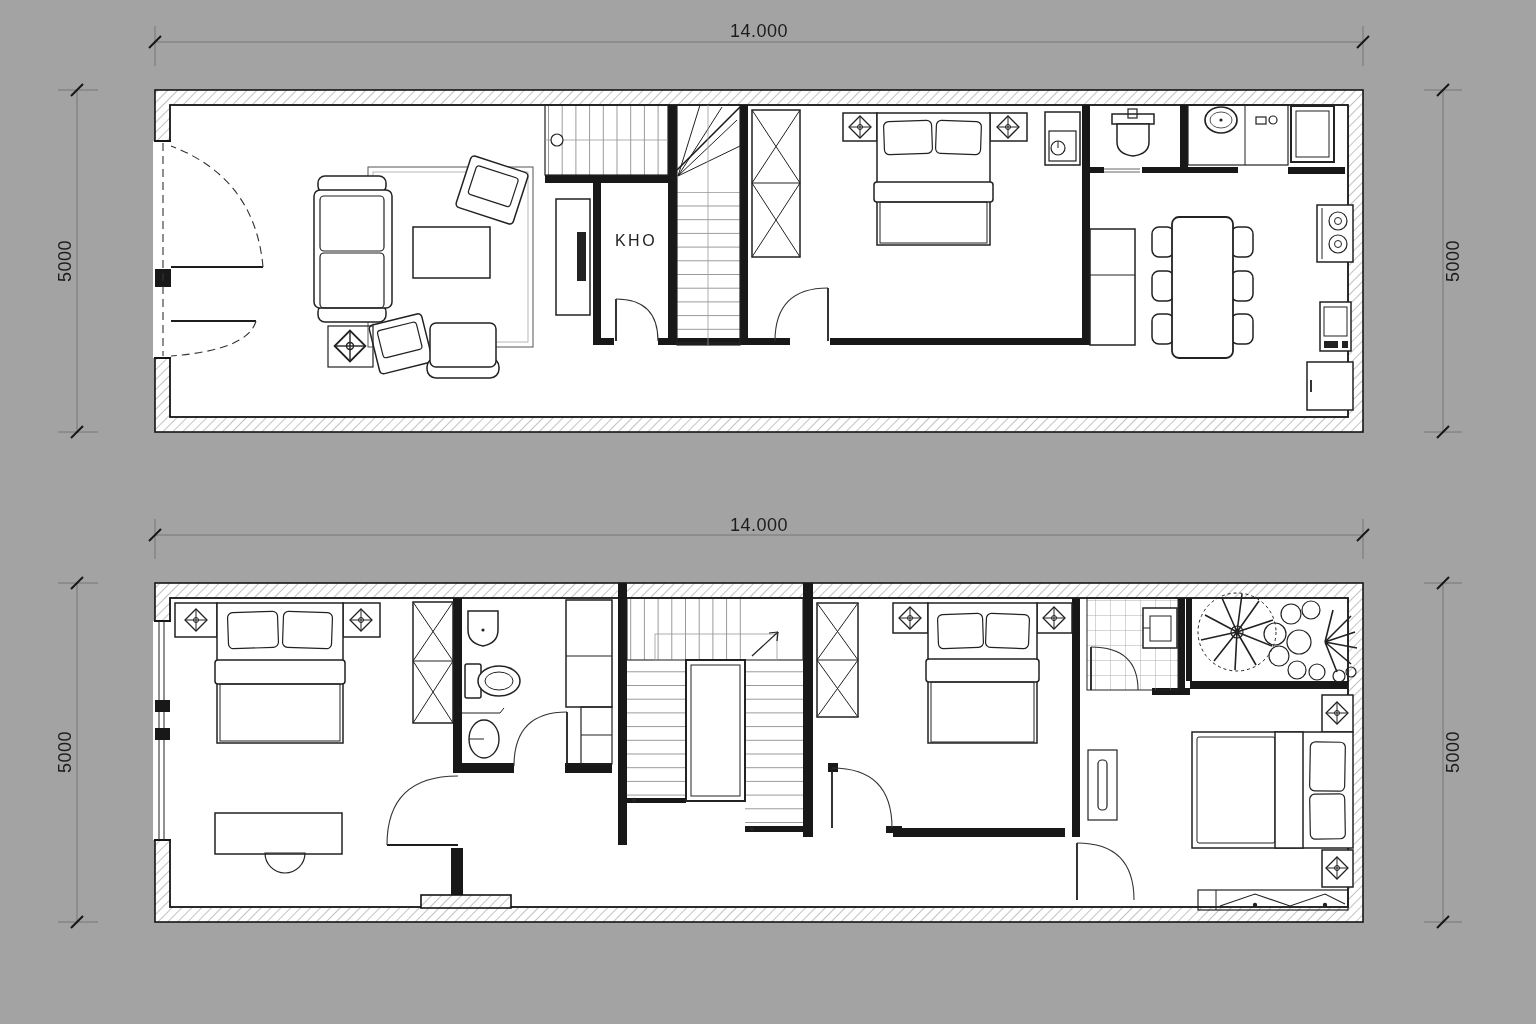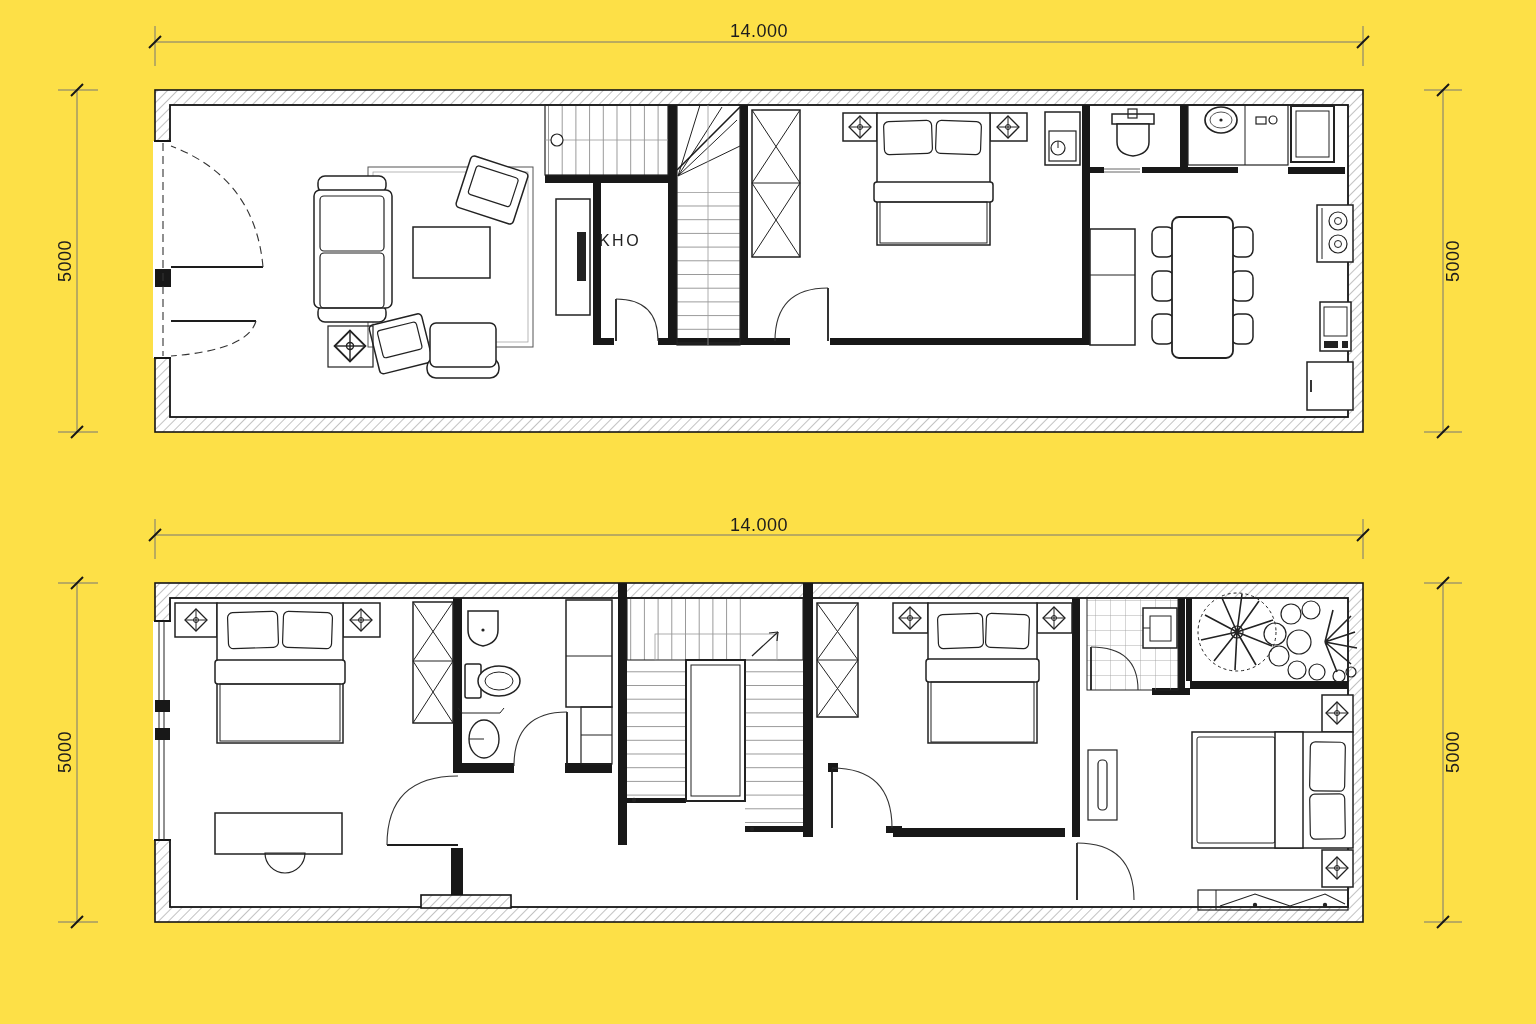--- a/index.html
+++ b/index.html
@@ -1,16 +1,16 @@
 <!DOCTYPE html>
 <html><head>
 <meta charset="utf-8">
 <style>
   html,body{margin:0;padding:0;background:#fff;}
-  .canvas{position:relative;width:1536px;height:1024px;background:#fde047;overflow:hidden;
+  .canvas{position:relative;width:1536px;height:1024px;background:#a3a3a3;overflow:hidden;
           font-family:"Liberation Sans",sans-serif;}
   svg{position:absolute;left:0;top:0;}
   .lbl{position:absolute;font-size:18px;color:#1d1d1d;white-space:nowrap;
        transform:translate(-50%,-50%);letter-spacing:.5px;}
   .dim-v{transform:translate(-50%,-50%) rotate(-90deg);}
   .kho{font-size:16px;letter-spacing:2.5px;color:#222;}
   
   .wl{fill:#181818;stroke:none;}
   .hw{fill:url(#hatch);stroke:#141414;stroke-width:1.6;}
   .floor{fill:#ffffff;stroke:#141414;stroke-width:1.8;}
@@ -470,18 +470,18 @@
       <circle cx="1255" cy="905" r="2.2" fill="#222"></circle>
       <circle cx="1325" cy="905" r="2.2" fill="#222"></circle>
     </g>
   </g>
 </g>
 </svg>
 
 <div class="lbl" style="left:759px;top:31px">14.000</div>
 <div class="lbl dim-v" style="left:65px;top:261px">5000</div>
 <div class="lbl dim-v" style="left:1453px;top:261px">5000</div>
-<div class="lbl kho" style="left:620px;top:241px">KHO</div>
+<div class="lbl kho" style="left:636px;top:241px">KHO</div>
 <div class="lbl" style="left:759px;top:525px">14.000</div>
 <div class="lbl dim-v" style="left:65px;top:752px">5000</div>
 <div class="lbl dim-v" style="left:1453px;top:752px">5000</div>
 
 </div>
 
 </body></html>

